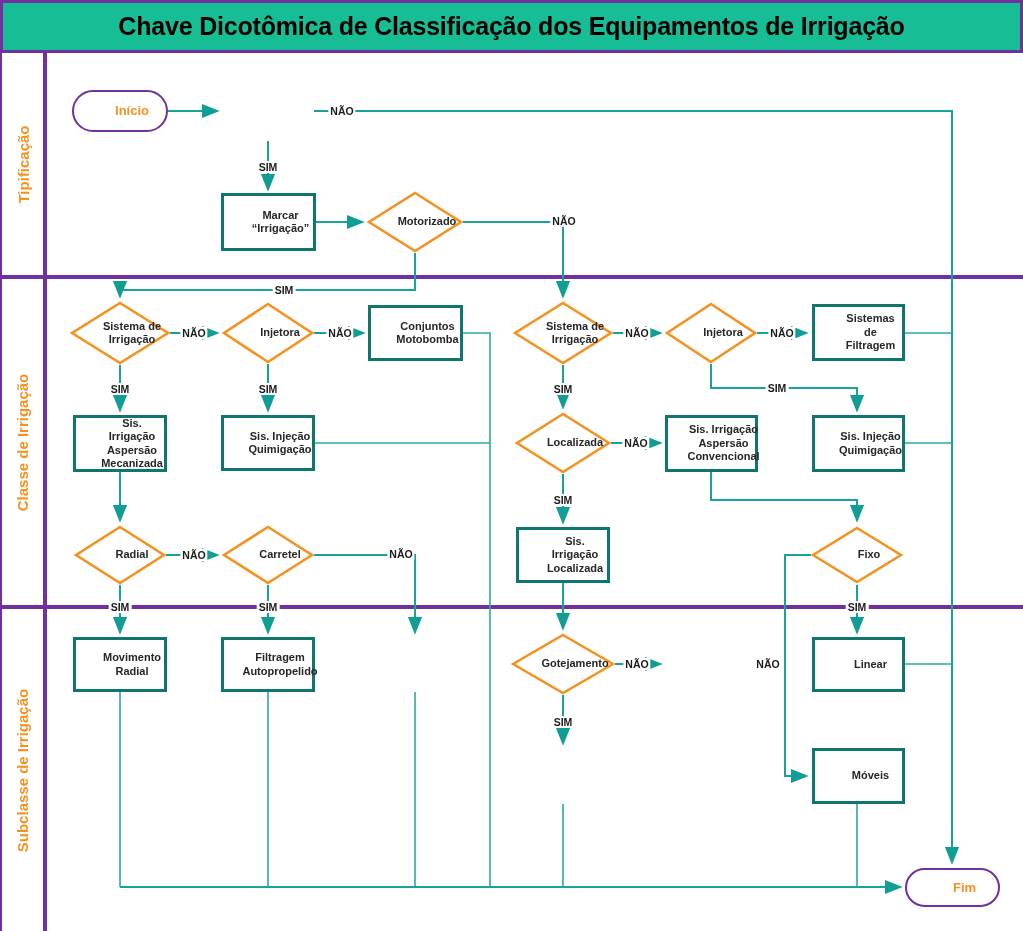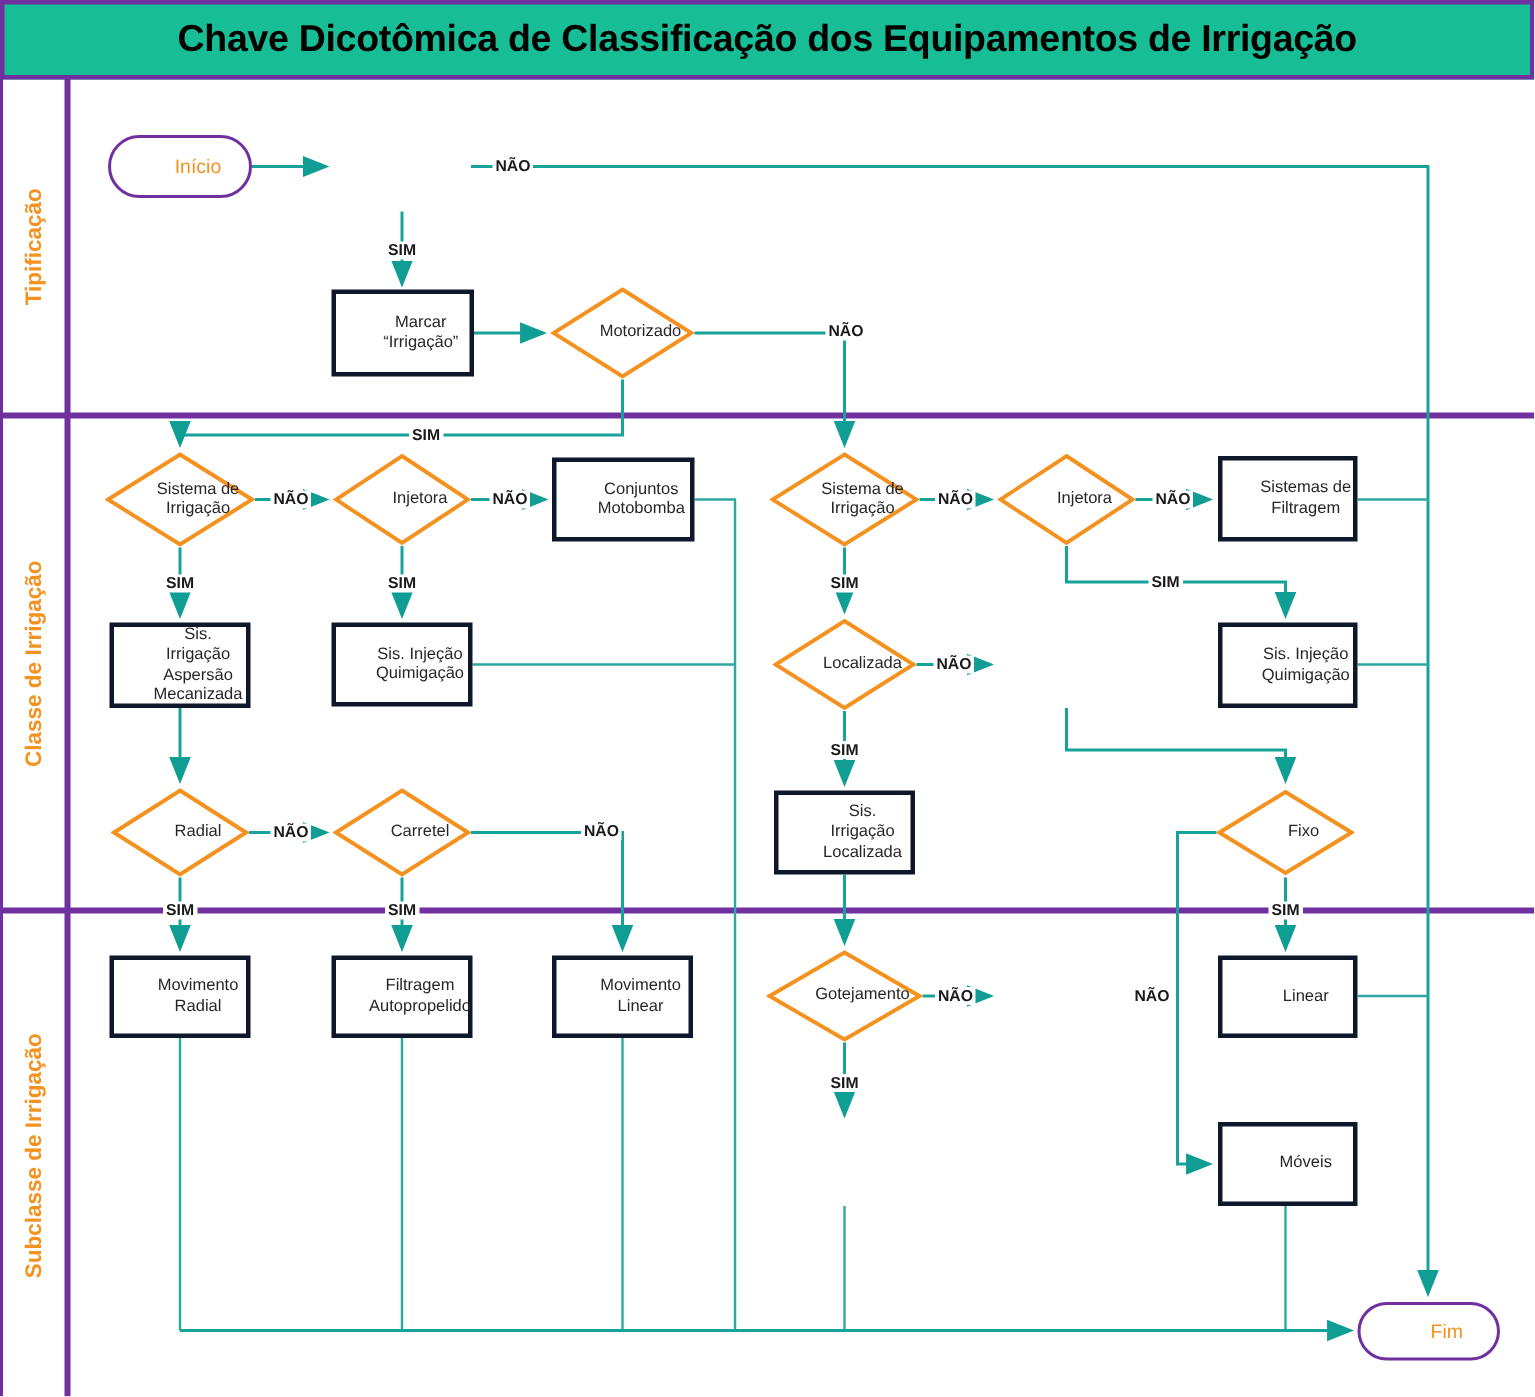--- a/index.html
+++ b/index.html
@@ -13,22 +13,22 @@
   .vline{position:absolute;background:#7030A0;}
   .hline{position:absolute;background:#7030A0;}
   .lane-label{position:absolute;left:2px;width:42px;display:flex;align-items:center;justify-content:center;}
   .lane-label span{transform:rotate(-90deg);white-space:nowrap;color:#F5911E;font-weight:bold;font-size:15px;}
   
   svg.edges{position:absolute;left:0;top:0;z-index:2;}
   .e{stroke:#2BA9A1;stroke-width:1.6;fill:none;}
   .a{stroke:#17A29A;stroke-width:2;fill:none;marker-end:url(#arr);}
   
   .node{position:absolute;z-index:3;display:flex;align-items:center;justify-content:center;text-align:center;box-sizing:border-box;}
-  .nl{font-weight:normal;font-size:11px;line-height:1.22;color:#262626;padding-left:24px;}
-  .rect{background:#fff;border:3px solid #0f172a;}
+  .nl{font-weight:bold;font-size:11px;line-height:1.22;color:#262626;padding-left:24px;}
+  .rect{background:#fff;border:3px solid #0f766e;}
   .stadium{background:#fff;border:2.5px solid #7030A0;border-radius:22px;}
   .stadium .nl{color:#F5911E;font-size:13px;}
   .dia svg{position:absolute;left:0;top:0;}
   .dia polygon{fill:#fff;stroke:#F5911E;stroke-width:2.6;stroke-linejoin:miter;}
   .dia .nl{position:relative;}
   
   .el{position:absolute;z-index:4;transform:translate(-50%,-50%);background:#fff;padding:0 2px;
       font-weight:bold;font-size:10.5px;color:#1a1a1a;white-space:nowrap;}
 </style>
 </head>
@@ -162,41 +162,41 @@
   </div>
   <div class="node rect" style="left:812px;top:304px;width:93px;height:57px">
     <span class="nl" style="max-width:78px">Sistemas de Filtragem</span>
   </div>
   <div class="node dia" style="left:515px;top:412px;width:96px;height:62px">
     <svg width="96" height="62">
         <polygon points="48,2 94,31 48,60 2,31"></polygon>
       </svg>
     <span class="nl">Localizada</span>
   </div>
+  <div class="node rect" style="left:665px;top:415px;width:93px;height:57px">
+    <span class="nl" style="max-width:82px">Sis. Irrigação Aspersão Convencional</span>
+  </div>
   <div class="node rect" style="left:812px;top:415px;width:93px;height:57px">
     <span class="nl" style="max-width:78px">Sis. Injeção Quimigação</span>
   </div>
   <div class="node rect" style="left:516px;top:527px;width:94px;height:56px">
     <span class="nl" style="max-width:82px">Sis. Irrigação Localizada</span>
   </div>
   <div class="node dia" style="left:811px;top:526px;width:92px;height:58px">
     <svg width="92" height="58">
         <polygon points="46,2 90,29 46,56 2,29"></polygon>
       </svg>
     <span class="nl">Fixo</span>
   </div>
 
   <div class="node rect" style="left:73px;top:637px;width:94px;height:55px">
     <span class="nl" style="max-width:78px">Movimento Radial</span>
   </div>
   <div class="node rect" style="left:221px;top:637px;width:94px;height:55px">
     <span class="nl" style="max-width:88px">Filtragem Autopropelido</span>
-  </div>
-  <div class="node rect" style="left:368px;top:637px;width:94px;height:55px">
-    <span class="nl" style="max-width:78px">Movimento Linear</span>
   </div>
   <div class="node dia" style="left:511px;top:633px;width:104px;height:62px">
     <svg width="104" height="62">
         <polygon points="52,2 102,31 52,60 2,31"></polygon>
       </svg>
     <span class="nl">Gotejamento</span>
   </div>
   <div class="node rect" style="left:812px;top:637px;width:93px;height:55px">
     <span class="nl">Linear</span>
   </div>

